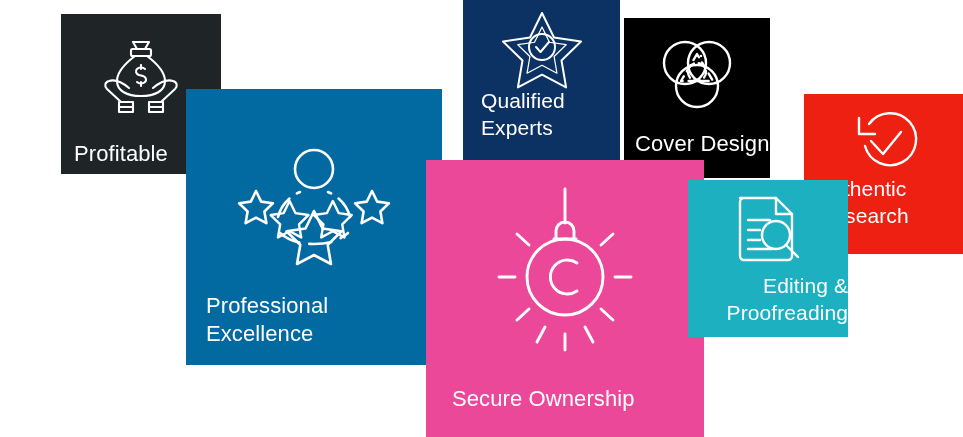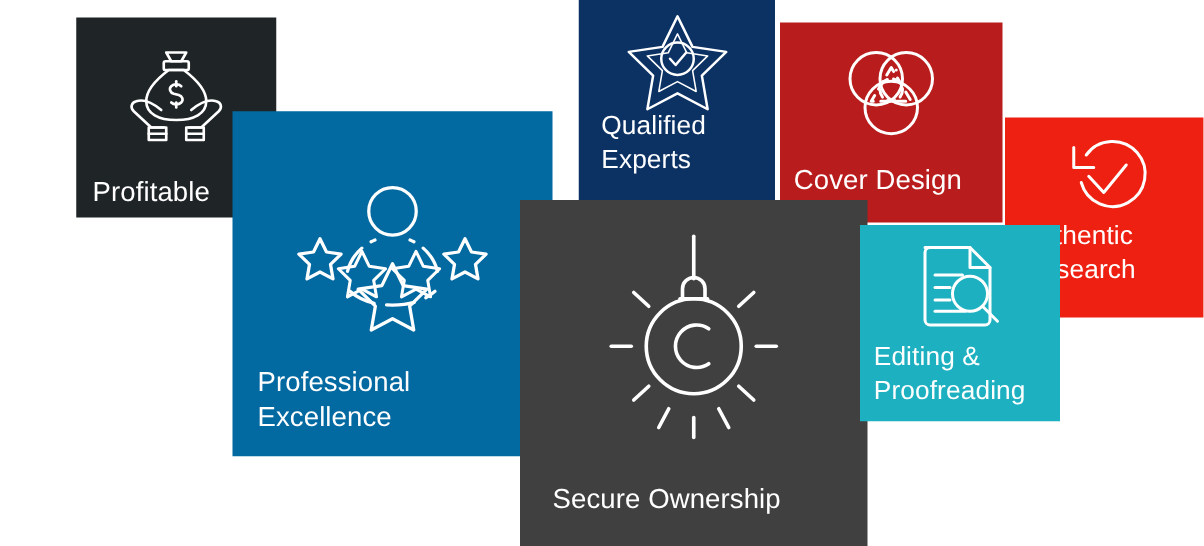--- a/index.html
+++ b/index.html
@@ -56,33 +56,33 @@
   .c-profitable .card-label { top: 126px; left: 13px; font-size: 22px; }
 
   .c-professional { left: 186px; top: 89px; width: 256px; height: 276px; background: #0369a1; z-index: 3; text-decoration: underline; }
   .c-professional .card-icon  { top: 52px; height: 130px; }
   .c-professional .card-label { top: 203px; left: 20px; font-size: 22px; }
 
   .c-qualified { left: 463px; top: 0px;  width: 157px; height: 184px; background: #0c3264; z-index: 4; }
   .c-qualified .card-icon  { top: 8px; height: 80px; }
   .c-qualified .card-label { top: 88px; left: 18px; font-size: 21px; }
 
-  .c-cover { left: 624px; top: 18px; width: 178px; height: 160px; background: #b91c1c; z-index: 3; }
+  .c-cover { left: 624px; top: 18px; width: 146px; height: 160px; background: #000000; z-index: 3; }
   .c-cover .card-icon  { top: 18px; height: 80px; }
   .c-cover .card-label { top: 112px; left: 11px; font-size: 22px; }
 
   .c-authentic { left: 804px; top: 94px; width: 159px; height: 160px; background: #ee2012; z-index: 4; }
   .c-authentic .card-icon  { top: 12px; height: 70px; }
   .c-authentic .card-label { top: 82px; left: 14px; font-size: 21px; }
 
-  .c-secure { left: 416px; top: 160px; width: 278px; height: 277px; background: #404040; z-index: 5; }
+  .c-secure { left: 426px; top: 160px; width: 278px; height: 277px; background: #ec4899; z-index: 5; }
   .c-secure .card-icon  { top: 26px; height: 180px; }
   .c-secure .card-label { top: 225px; left: 26px; font-size: 22px; }
 
-  .c-editing { left: 688px; top: 180px; width: 160px; height: 157px; background: #1cb0c0; z-index: 6; }
+  .c-editing { left: 688px; top: 180px; width: 160px; height: 157px; background: #1cb0c0; z-index: 6; text-align: right; }
   .c-editing .card-icon  { top: 11px; height: 78px; }
   .c-editing .card-label { top: 93px; left: 11px; font-size: 21px; }
 </style>
 </head>
 <body>
 
 <div id="stage">
 
 
   <div class="card c-profitable">

